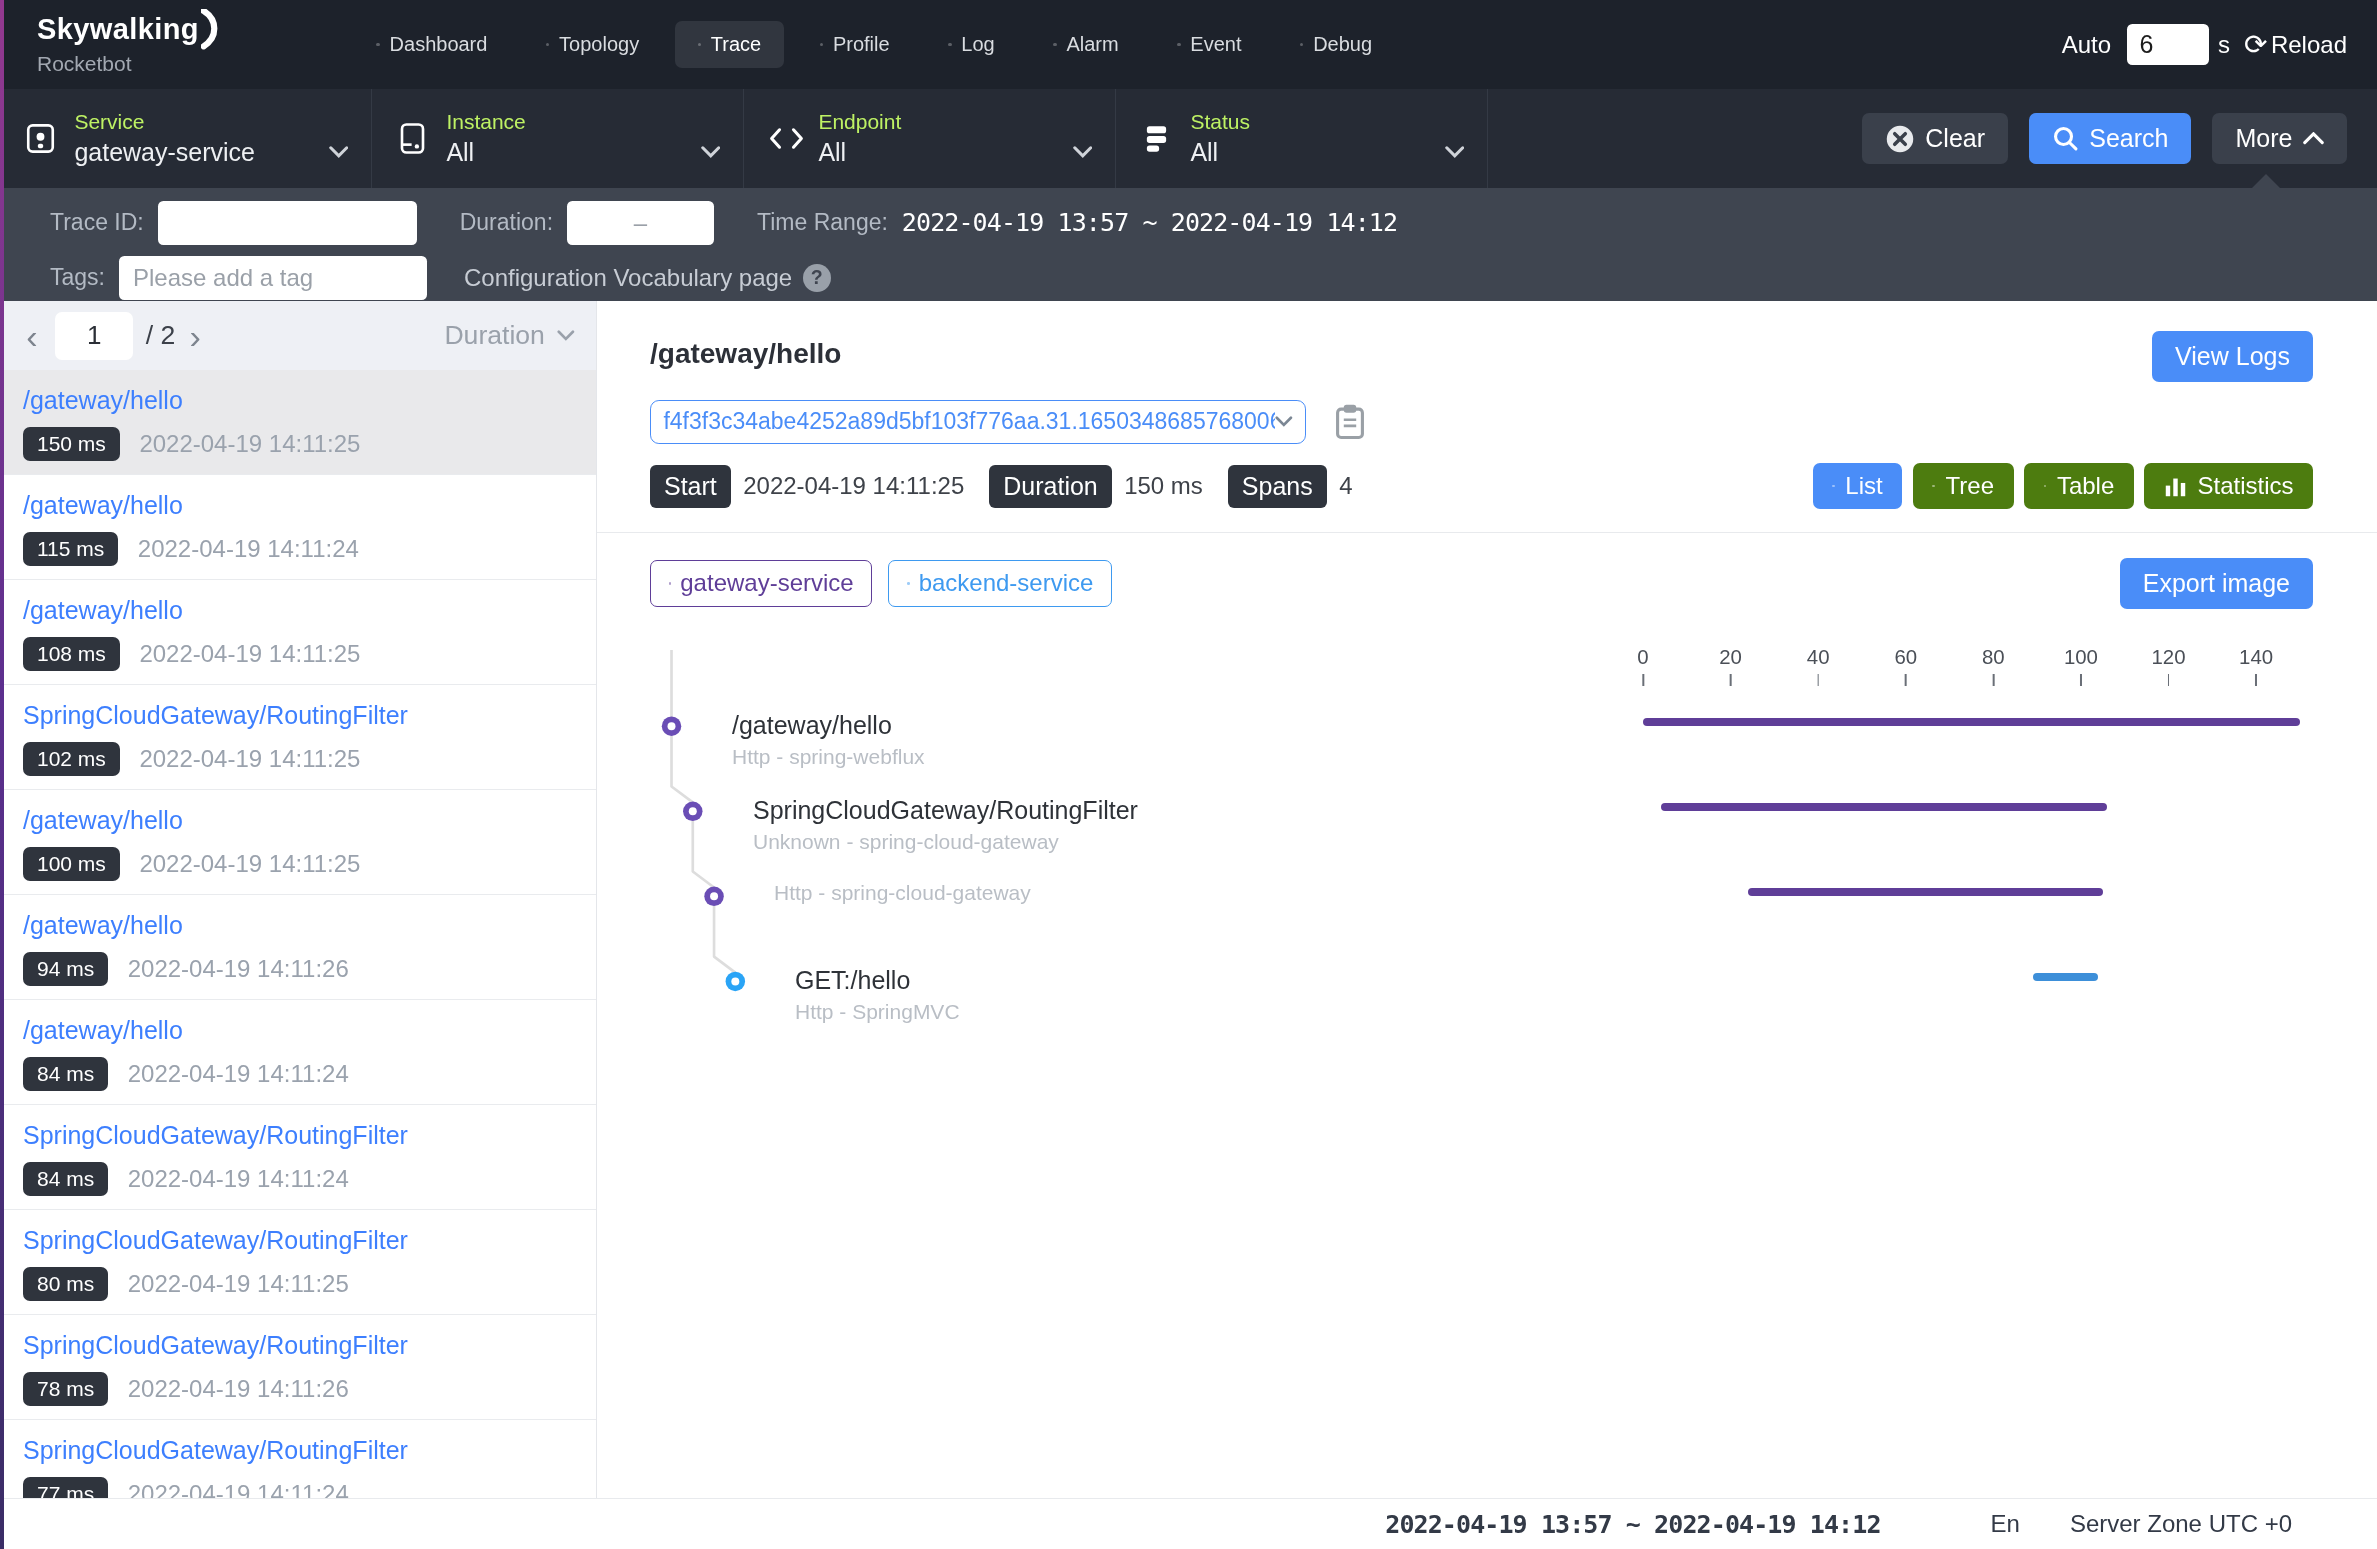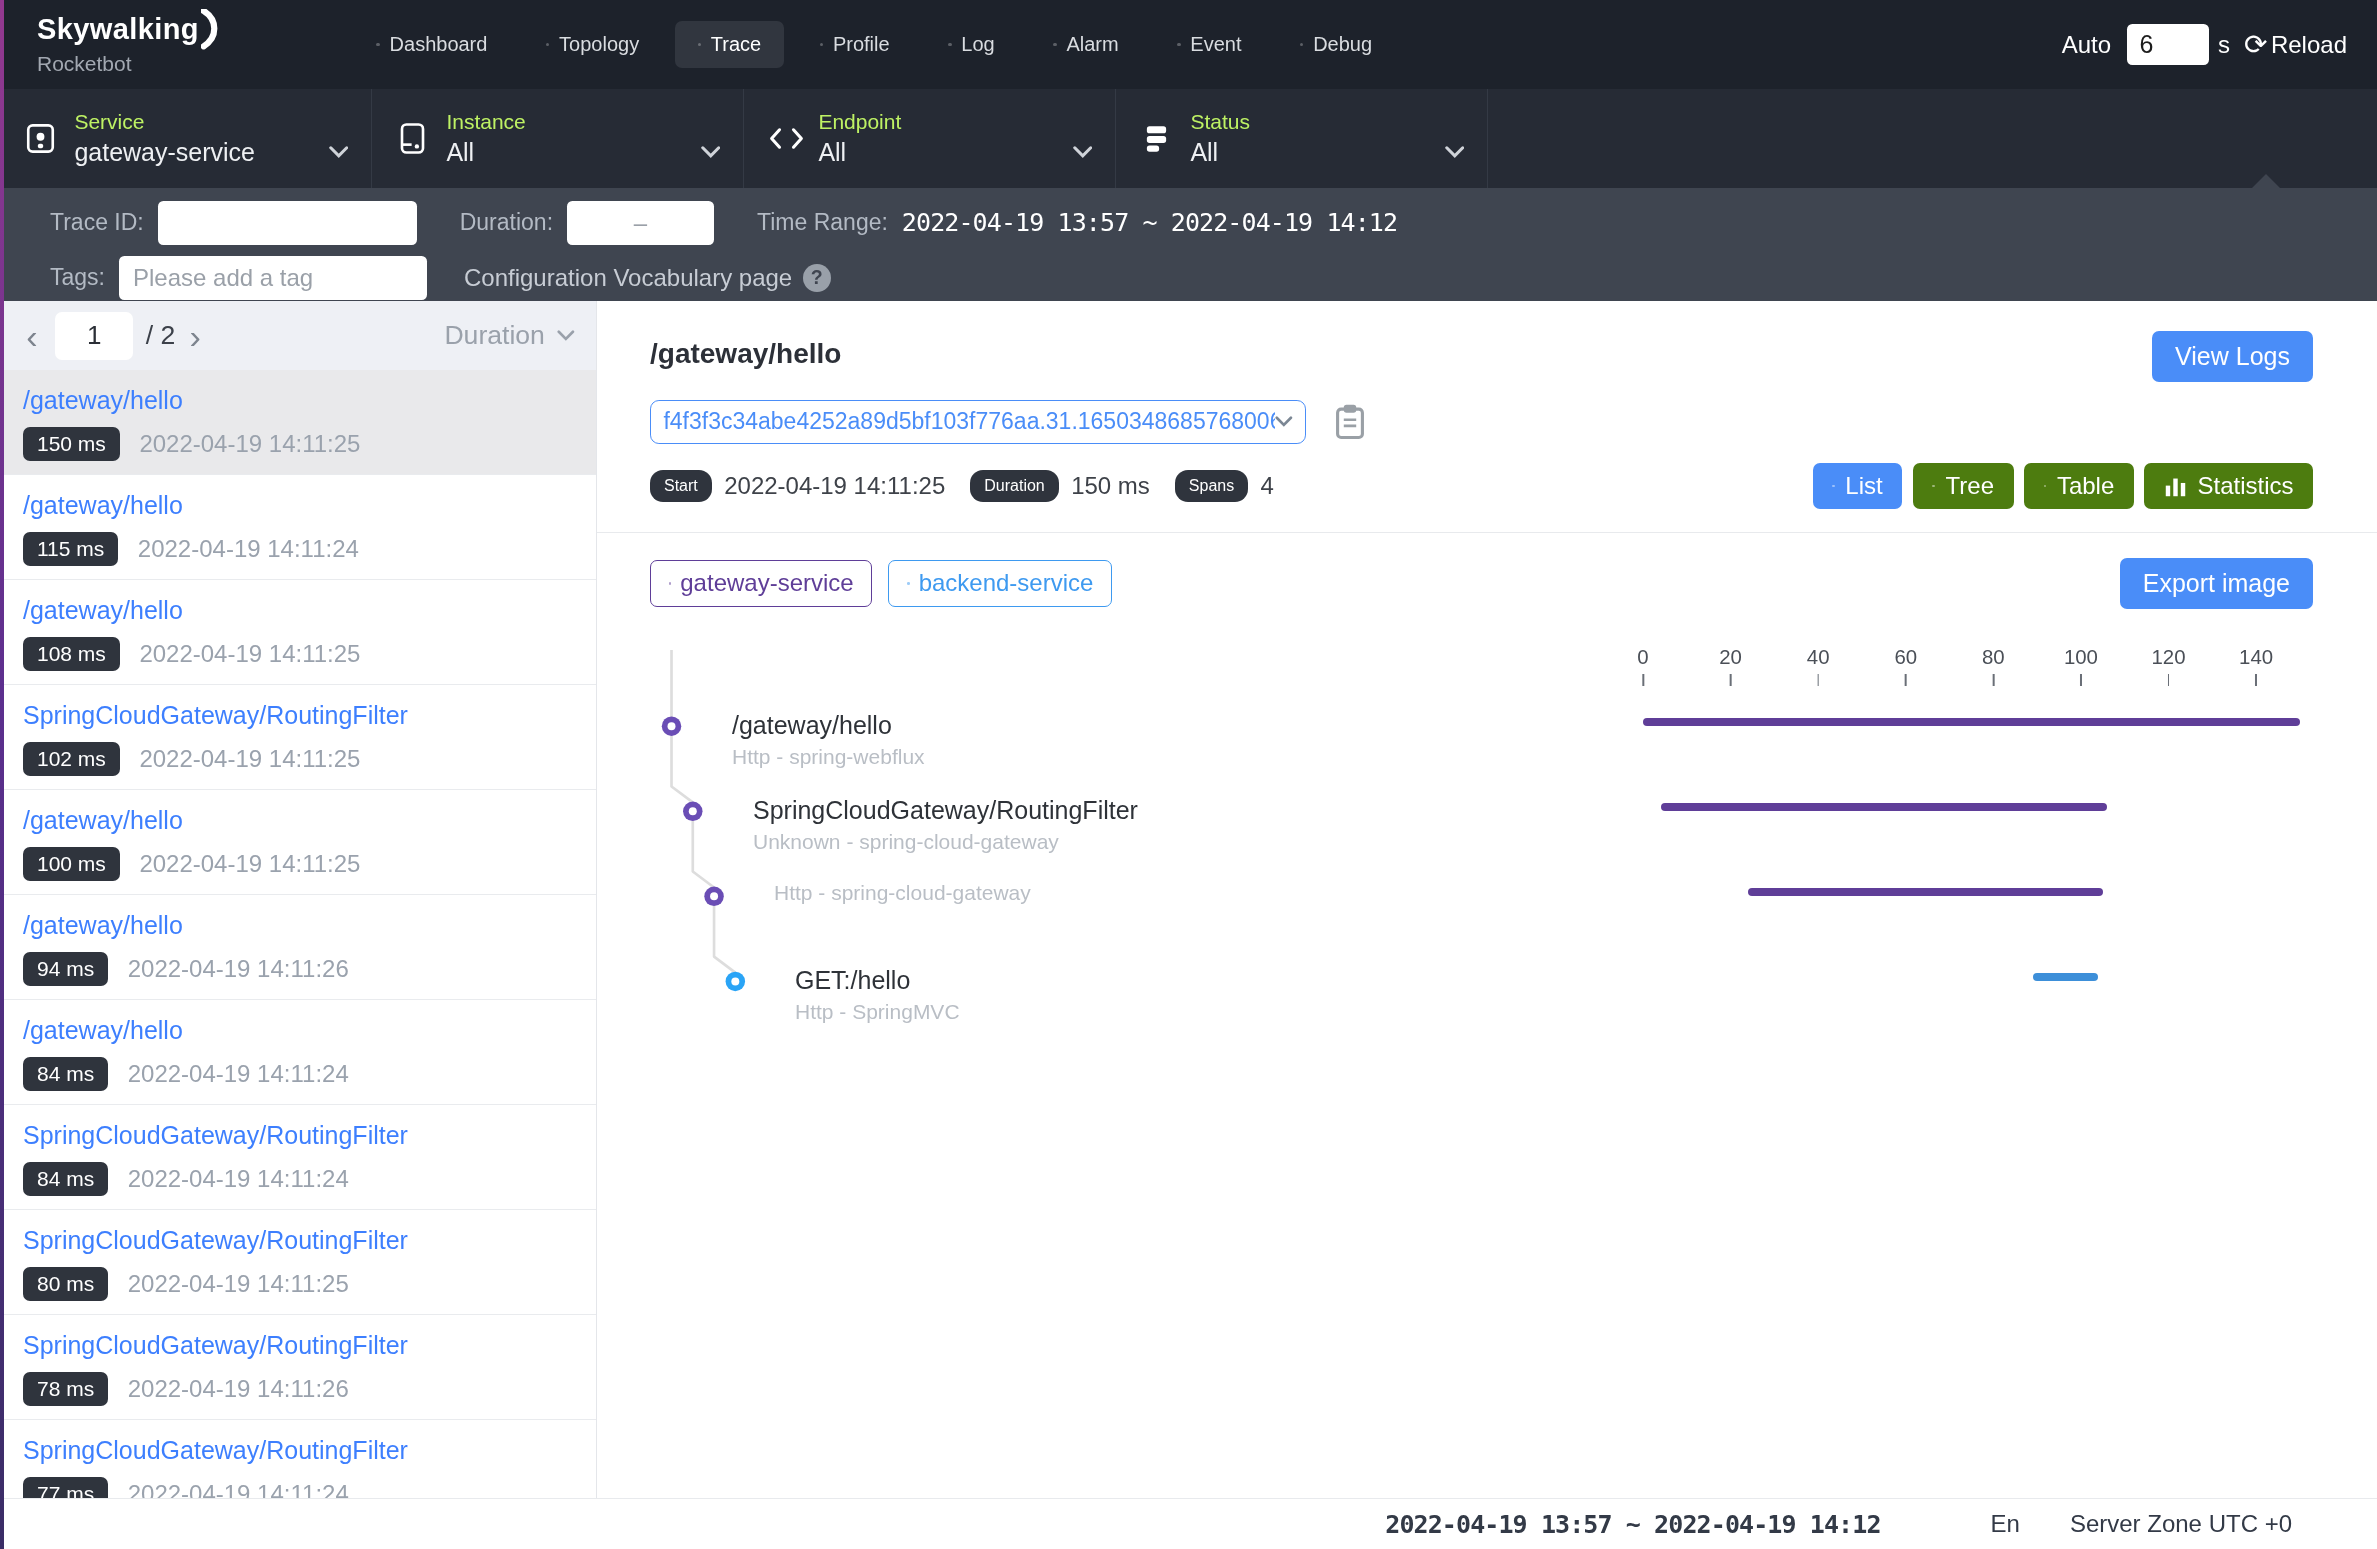--- a/index.html
+++ b/index.html
@@ -78,21 +78,21 @@
   .main { flex:1; padding:30px 64px 0 53px; position:relative; background:#fff; overflow:hidden; }
   .main-header { display:flex; align-items:flex-start; }
   .detail-title { font-size:28px; font-weight:bold; color:#2c3038; margin-top:7px; }
   .viewlogs-btn { margin-left:auto; }
   .select-row { display:flex; align-items:center; margin-top:17.7px; }
   .trace-select { width:656px; height:44px; border:1.8px solid #4a8df8; border-radius:8.9px; display:flex;
     align-items:center; padding:0 12.4px; cursor:pointer; }
   .trace-select .sel-text { color:#4a8df8; font-size:23px; white-space:nowrap; overflow:hidden; flex:1; }
   .copy-icon { margin-left:26.6px; cursor:pointer; }
   .meta-row { display:flex; align-items:center; margin-top:19.5px; }
-  .meta-badge { background:#2f343d; color:#fff; font-size:16px; border-radius:13px; padding:7px 14px; }
+  .meta-badge { background:#2f343d; color:#fff; font-size:25px; border-radius:6px; padding:7px 14px; }
   .meta-value { color:#3e4249; font-size:24px; margin:0 25px 0 12.4px; }
   .view-tabs { margin-left:auto; display:flex; gap:10.6px; }
   .tab-btn { display:flex; align-items:center; gap:10.6px; border:none; border-radius:7px; padding:8.9px 19.5px;
     font-size:24px; color:#fff; background:#4d7c0f; cursor:pointer; font-family:inherit; }
   .tab-btn .dot { width:2.7px; height:2.7px; border-radius:50%; background:rgba(255,255,255,.45); }
   .tab-btn.active { background:#4a8df8; }
   .divider { border-bottom:1.8px solid #e8eaed; margin:23px -64px 0 -53px; }
   .chips-row { display:flex; align-items:center; margin-top:25px; }
   .chip { border-radius:7px; padding:8.9px 17.7px; font-size:24px; border:1.8px solid; margin-right:16px;
     display:flex; align-items:center; gap:8.9px; cursor:pointer; }
@@ -246,20 +246,42 @@
     </span>
     <span class="fcol">
       <span class="flabel">Status</span>
       <span class="fvalue-row">
         <span class="fvalue">All</span>
         <svg width="19.5" height="12.4" viewBox="0 0 22 14">
             <path d="M2 2 L11 11 L20 2" stroke="#cfd3d9" stroke-width="3.5" fill="none" stroke-linecap="round"></path>
           </svg>
       </span>
     </span>
+  </div>
+  <div class="fbuttons">
+    <button class="btn btn-dark">
+      <svg width="30" height="30" viewBox="0 0 34 34">
+          <circle cx="17" cy="17" r="15" fill="#e8eaed"></circle>
+          <path d="M11 11 L23 23 M23 11 L11 23" stroke="#3a404b" stroke-width="4" stroke-linecap="round"></path>
+        </svg>
+      <span>Clear</span>
+    </button>
+    <button class="btn btn-blue">
+      <svg width="26.6" height="26.6" viewBox="0 0 30 30">
+          <circle cx="13" cy="13" r="9" stroke="#fff" stroke-width="3.5" fill="none"></circle>
+          <path d="M20 20 L27 27" stroke="#fff" stroke-width="3.5" stroke-linecap="round"></path>
+        </svg>
+      <span>Search</span>
+    </button>
+    <button class="btn btn-dark">
+      <span>More</span>
+      <svg width="21" height="12.4" viewBox="0 0 24 14">
+          <path d="M2 12 L12 2 L22 12" stroke="#fff" stroke-width="3.5" fill="none" stroke-linecap="round"></path>
+        </svg>
+    </button>
   </div>
 </div>
 
 <div class="morepanel">
   <div class="mrow">
     <span class="mlabel">Trace ID:</span>
     <input class="minput" id="trace-id-input" value="" style="">
     <span class="mlabel" style="margin-left:43px;">Duration:</span>
     <input class="minput" id="duration-input" placeholder="–" style="">
     <span class="mlabel" style="margin-left:43px;">Time Range:</span>

